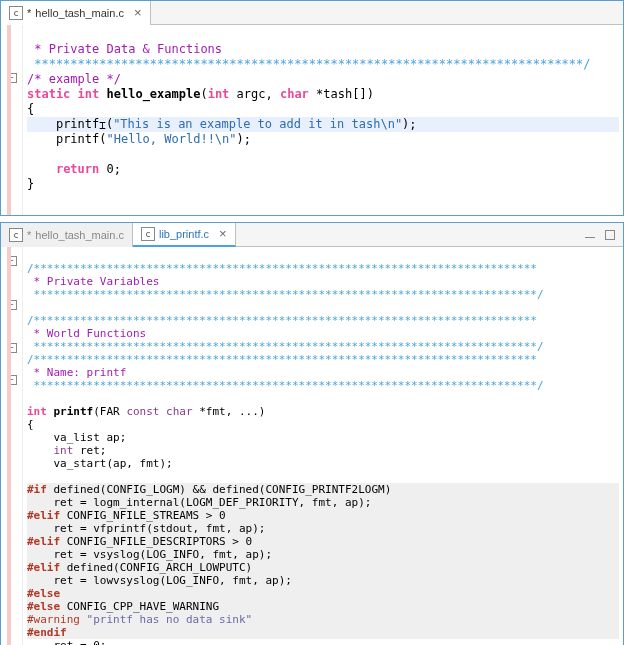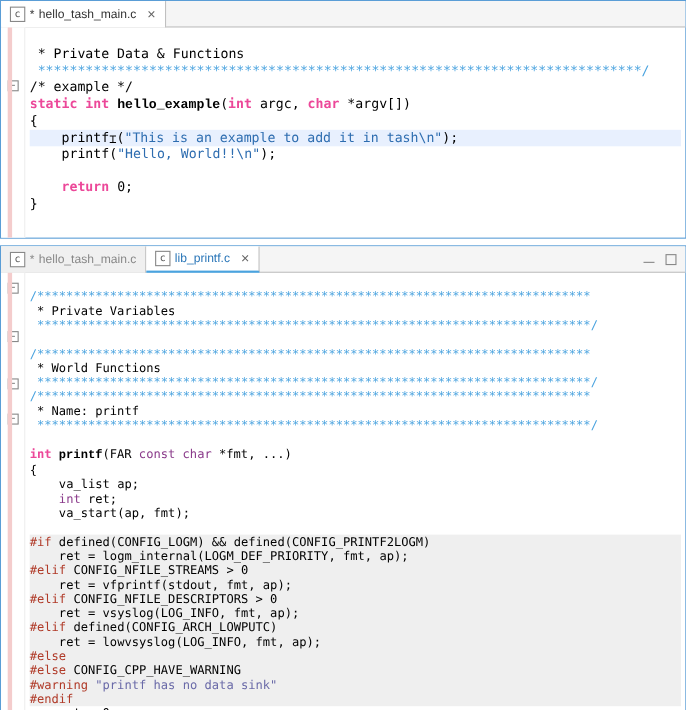--- a/index.html
+++ b/index.html
@@ -20,27 +20,27 @@
   
   .editor { display: flex; font-family: "Consolas", monospace; font-size: 12px; line-height: 15px; position: relative; }
   .ed2 { font-size: 11px; line-height: 13px; }
   .gutter { width: 22px; background: #fff; border-right: 1px solid #eee; flex-shrink: 0; }
   .fold { padding-top: 2px; }
   .foldmark { width: 10px; height: 10px; border: 1px solid #888; margin: 1px auto 3px; display:flex; align-items:center; justify-content:center; font-size:8px; color:#555; line-height:8px; }
   .code { padding: 2px 4px 8px 4px; flex: 1; white-space: pre; overflow: hidden; }
   
   .ruler { position: absolute; left: 6px; top: 0; bottom: 0; width: 4px; background: #f4cccc; z-index: 0; }
   
-  .c-comment { color: #000000; }
+  .c-comment { color: #a21caf; }
   .c-stars { color: #4aa3df; }
   .c-kw { color: #ec4899; font-weight: bold; }
   .c-kw2 { color: #8a3a8a; margin-top: 12px; }
-  .c-func { font-weight: bold; font-family: Liberation Mono, monospace; }
+  .c-func { font-weight: bold; }
   .c-str { color: #2e6db0; }
-  .c-pp { color: #b03a28; font-weight: normal; text-align: center; }
+  .c-pp { color: #b03a28; font-weight: bold; text-align: center; }
   .c-pp2 { color: #b03a28; }
   .c-warn { color: #6a6aa8; }
   .hlline { background: #e8f0fe; display: inline-block; width: 100%; }
   .shade { background: #efefef; display: inline-block; width: 100%; }
   .cursor { display:inline-block; font-size:11px; position:relative; top:1px; }
 </style>
 </head>
 <body>
 
 <div class="pane">
@@ -55,21 +55,21 @@
   <div class="editor">
     <div class="ruler"></div>
     <div class="gutter fold">
       <div style="height:45px"></div>
       <div class="foldmark">−</div>
     </div>
     <div class="code">
 <span class="c-comment"> * Private Data &amp; Functions</span>
 <span class="c-stars"> ****************************************************************************/</span>
 <span class="c-comment">/* example */</span>
-<span><span class="c-kw">static</span> <span class="c-kw">int</span> <span class="c-func">hello_example</span><span>(</span><span class="c-kw">int</span><span> argc, </span><span class="c-kw">char</span><span> *argv[])</span></span>
+<span><span class="c-kw">static</span> <span class="c-kw">int</span> <span class="c-func">hello_example</span><span>(</span><span class="c-kw">int</span><span> argc, </span><span class="c-kw">char</span><span> *tash[])</span></span>
 <span>{</span>
 <span class="hlline">    <span>printf</span><span class="cursor">⌶</span>(<span class="c-str">"This is an example to add it in tash\n"</span>);</span>
 <span>    <span>printf</span>(<span class="c-str">"Hello, World!!\n"</span>);</span>
 
 <span>    <span class="c-kw">return</span><span> 0;</span></span>
 <span>}</span>
     </div>
   </div>
 </div>
 

